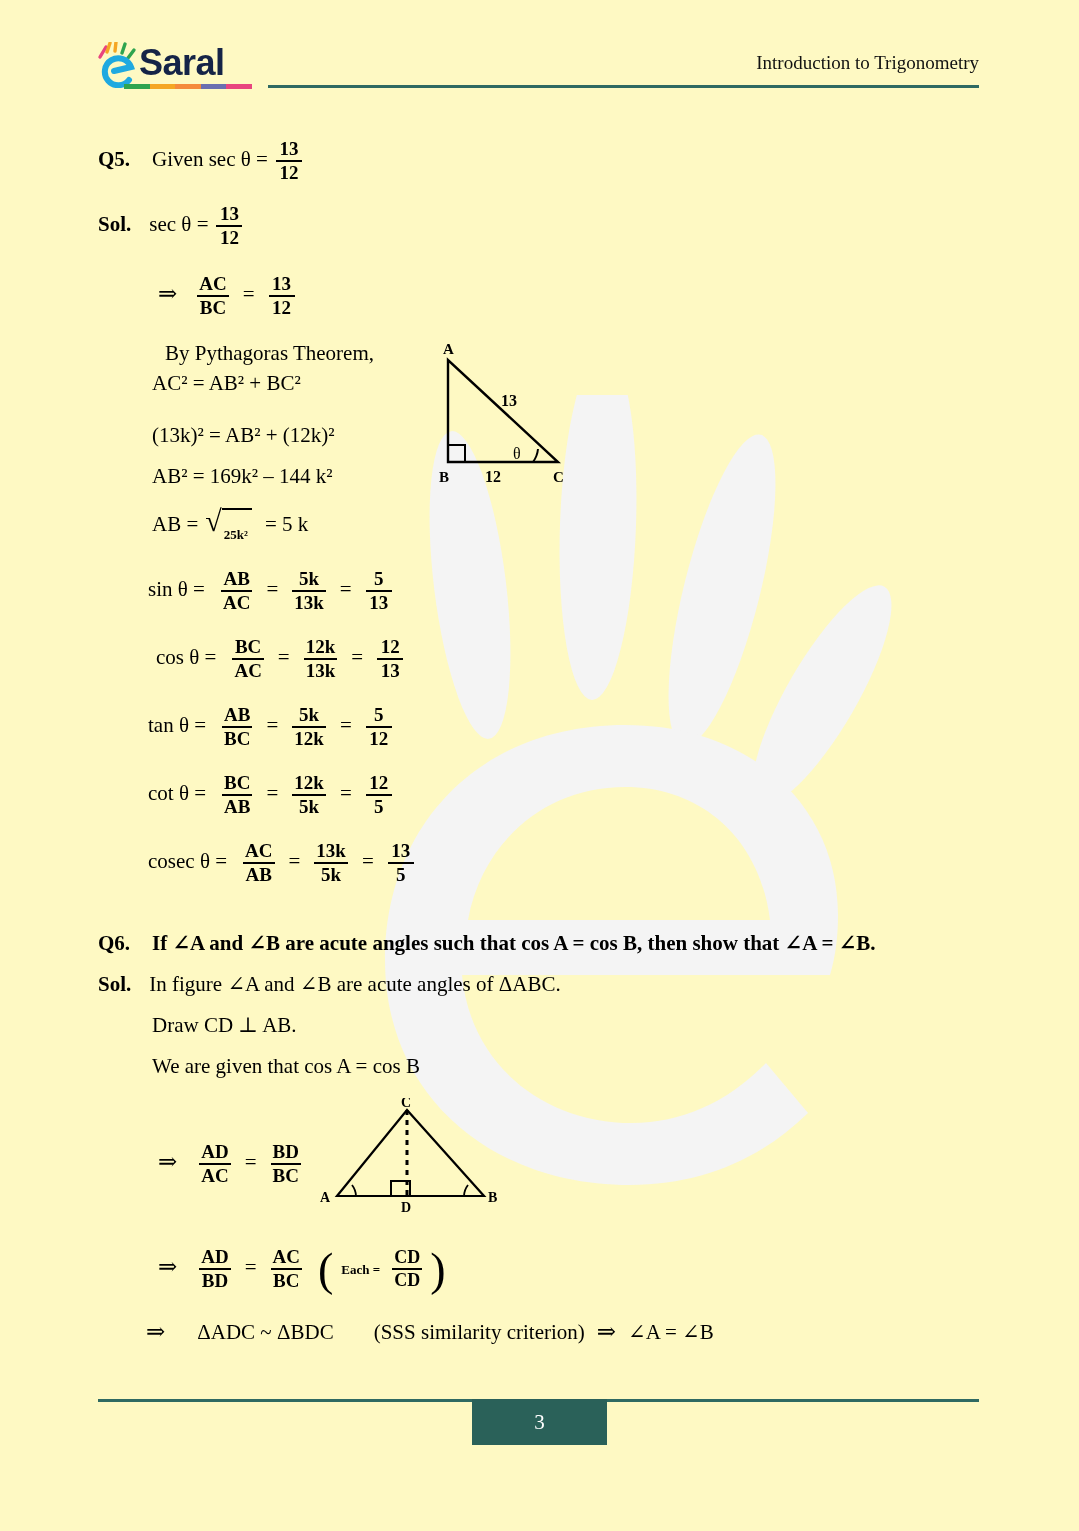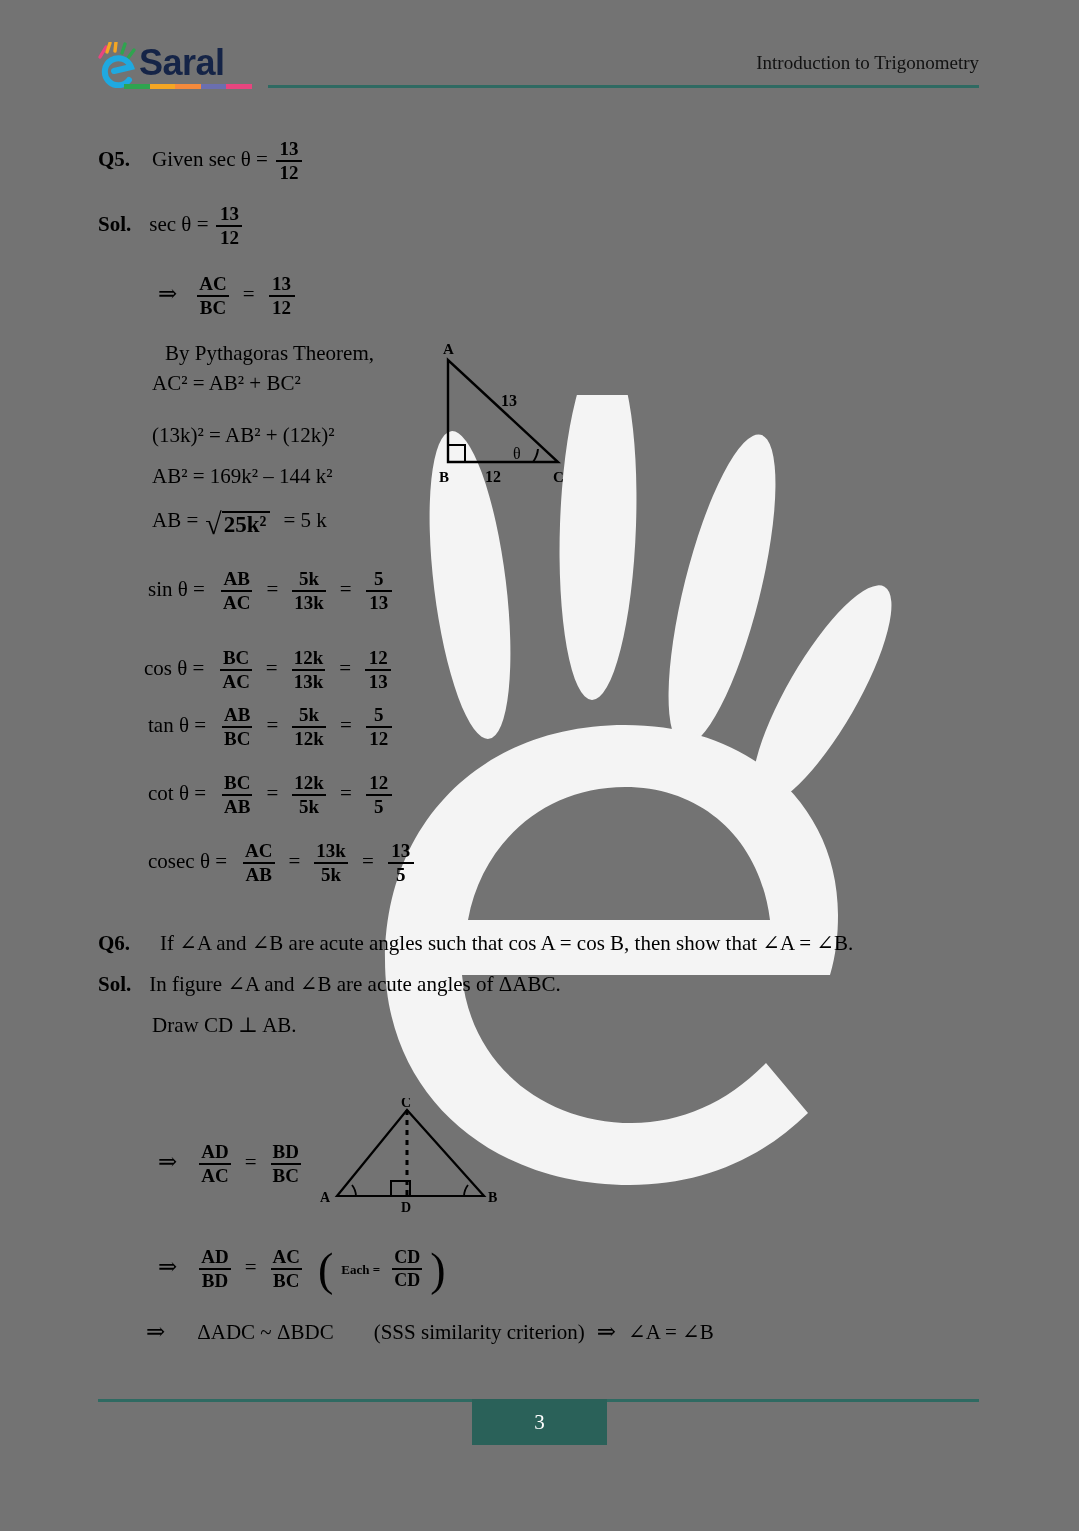--- a/index.html
+++ b/index.html
@@ -9,21 +9,21 @@
   }
   body {
     font-family: "Liberation Serif", "DejaVu Serif", serif;
     color: #000000;
   }
   #page {
     position: relative;
     width: 1079px;
     height: 1531px;
     overflow: hidden;
-    background: #737373;
+    background: #fef9c3;
   }
 
   
   #watermark {
     position: absolute;
     left: 330px;
     top: 395px;
     width: 600px;
     height: 900px;
     opacity: 1;
@@ -167,23 +167,23 @@
 
   .sqrt-wrap {
     display: inline-flex;
     align-items: flex-start;
     vertical-align: middle;
     margin: 0 3px;
   }
   .sqrt-sym { font-size: 30px; line-height: 22px; position: relative; top: 2px; }
   .sqrt-body {
     border-top: 2px solid #000;
-    padding: 1px 4px 0 2px;
+    padding: 14px 4px 0 2px;
     font-weight: bold;
-    font-size: 23px;
+    font-size: 13px;
     line-height: 22px;
   }
 
   .big-paren {
     display: inline-block;
     font-size: 46px;
     line-height: 30px;
     vertical-align: middle;
     font-weight: 300;
     position: relative;
@@ -322,21 +322,21 @@
         <span class="den">13k</span>
       </span>
       <span class="eq">=</span>
       <span class="frac">
         <span class="num">5</span>
         <span class="bar"></span>
         <span class="den">13</span>
       </span>
     </div>
 
-    <div class="blk" style="left:144px; top:638px;margin-top:11px;">
+    <div class="blk" style="left:156px; top:638px;">
       <span class="math-text">cos θ =</span>
       <span class="frac" style="margin-left:12px;">
         <span class="num">BC</span>
         <span class="bar"></span>
         <span class="den">AC</span>
       </span>
       <span class="eq">=</span>
       <span class="frac">
         <span class="num">12k</span>
         <span class="bar"></span>
@@ -408,29 +408,30 @@
       <span class="eq">=</span>
       <span class="frac">
         <span class="num">13</span>
         <span class="bar"></span>
         <span class="den">5</span>
       </span>
     </div>
 
     <div class="blk" style="left:98px; top:930px;">
       <span class="qlabel">Q6.</span>
-      <span class="body-text" style="margin-left:26px;">If ∠A and ∠B are acute angles such that cos A = cos B, then show that ∠A = ∠B.</span>
+      <span class="body-text" style="margin-left:18px;font-weight:bold;">If ∠A and ∠B are acute angles such that cos A = cos B, then show that ∠A = ∠B.</span>
     </div>
 
     <div class="blk" style="left:98px; top:971px;">
       <span class="qlabel">Sol.</span>
       <span class="body-text" style="margin-left:14px;">In figure ∠A and ∠B are acute angles of ΔABC.</span>
     </div>
 
     <div class="blk body-text" style="left:152px; top:1012px;">Draw CD ⊥ AB.</div>
+    <div class="blk body-text" style="left:152px; top:1053px;">We are given that cos A = cos B</div>
 
     <div class="blk" style="left:158px; top:1143px;">
       <span class="arrow">⇒</span>
       <span class="frac" style="margin-left:18px;">
         <span class="num">AD</span>
         <span class="bar"></span>
         <span class="den">AC</span>
       </span>
       <span class="eq">=</span>
       <span class="frac">

